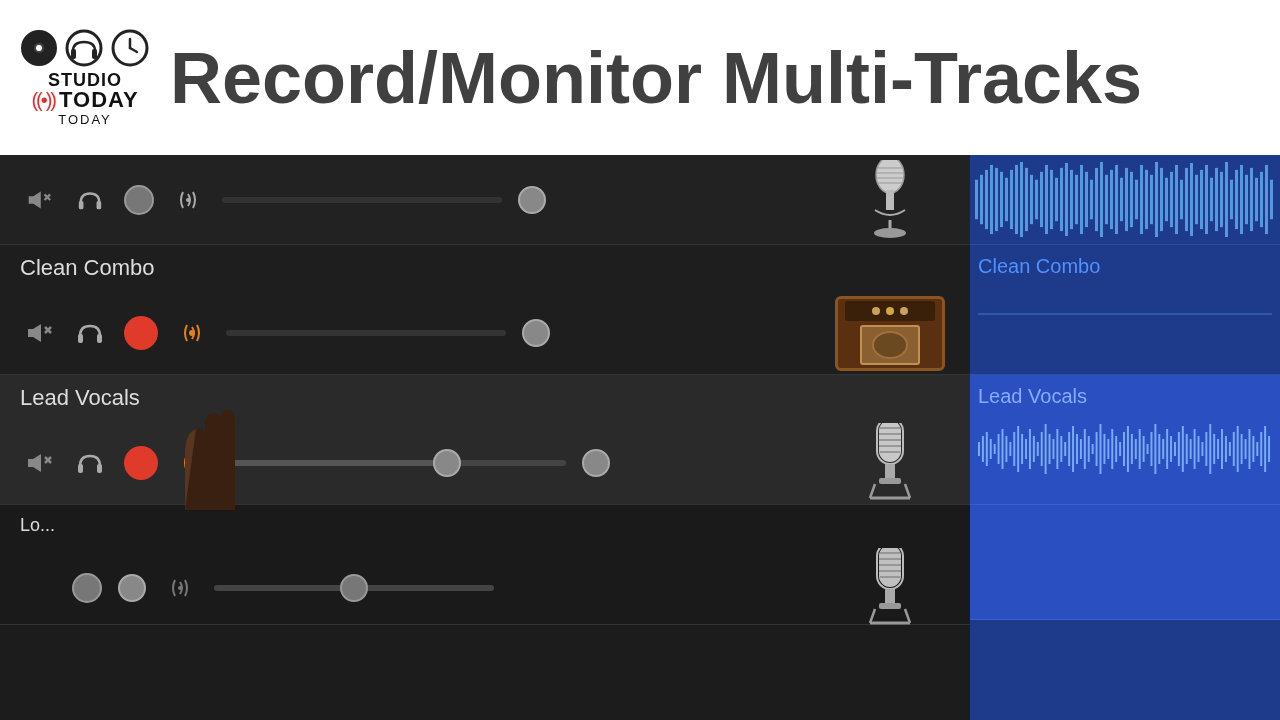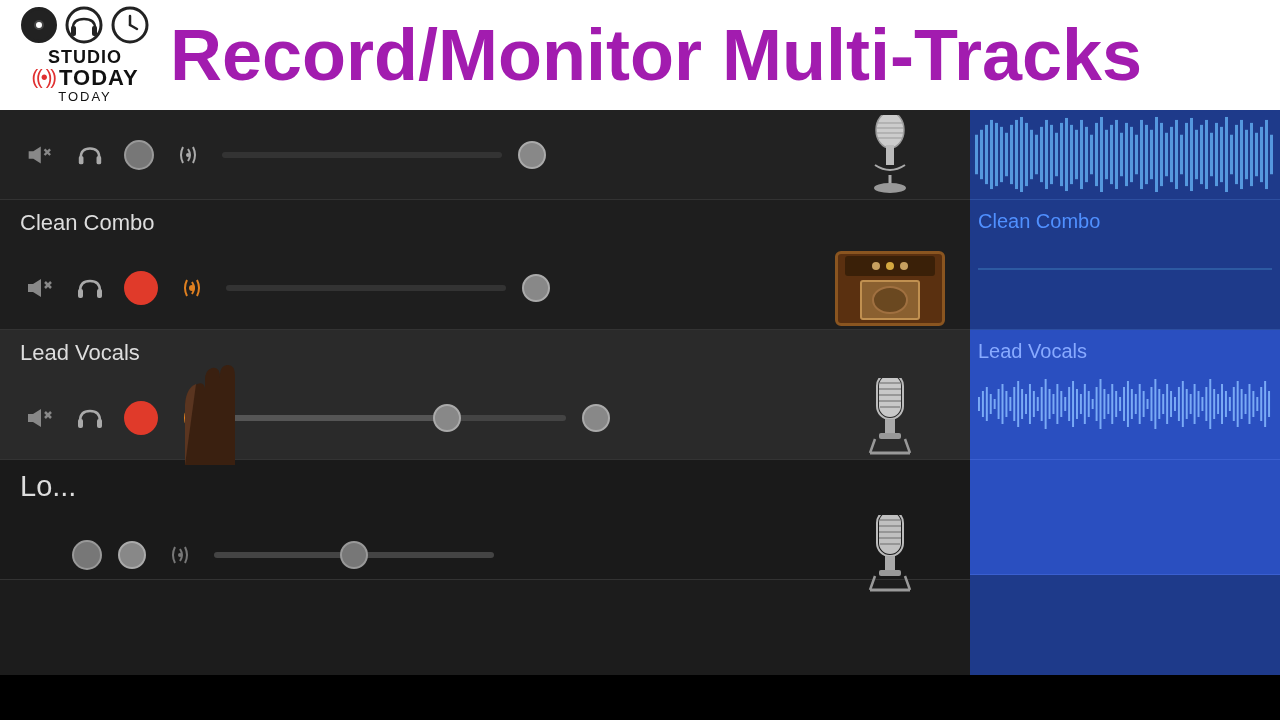--- a/index.html
+++ b/index.html
@@ -9,21 +9,21 @@
       overflow: hidden;
       font-family: Arial, sans-serif;
       background: #000;
     }
 
     
     .header {
       display: flex;
       align-items: center;
       background: #fff;
-      height: 110px;
+      height: 155px;
       padding: 10px 20px;
     }
     .logo-box {
       display: flex;
       flex-direction: column;
       align-items: center;
       width: 130px;
       flex-shrink: 0;
     }
     .logo-icons {
@@ -70,21 +70,21 @@
       letter-spacing: 2px;
     }
     .logo-radio-waves {
       color: #e03030;
       font-size: 20px;
       letter-spacing: -2px;
     }
     .header-title {
       font-size: 72px;
       font-weight: 900;
-      color: #a21caf;
+      color: #404040;
       line-height: 1;
       margin-left: 20px;
       font-family: Arial Black, Arial, sans-serif;
     }
 
     
     .main {
       display: flex;
       height: 565px;
       background: #bef264;
@@ -479,21 +479,21 @@
       <div style="position:absolute; bottom:-10px; left:140px; z-index:20;">
         <svg width="130" height="115" viewBox="0 0 130 115">
 
           <path d="M45 115 L45 60 Q45 40 55 35 Q65 30 65 40 L65 30 Q65 20 72 18 Q80 16 80 28 L80 25 Q80 16 87 15 Q95 14 95 26 L95 115 Z" fill="#3a2010"></path>
           <path d="M45 115 L45 55 Q46 38 56 34" fill="#5a3520" stroke="none"></path>
         </svg>
       </div>
     </div>
 
     <div class="track-row" style="background:#1a1a1a; height:120px; flex-direction:column; align-items:flex-start; padding: 10px 20px; border-bottom:1px solid #333;">
-      <div class="track-name" style="color:#ddd; font-size:29px;">Lo...</div>
+      <div class="track-name" style="color:#ddd; font-size:18px;">Lo...</div>
       <div class="track-controls-row">
 
         <div style="width:36px;"></div>
 
         <div class="record-dot"></div>
 
         <div class="pan-dot" style="background:#888; border:2px solid #aaa;"></div>
 
         <div class="icon-btn">
           <svg width="32" height="32" viewBox="0 0 32 32">

